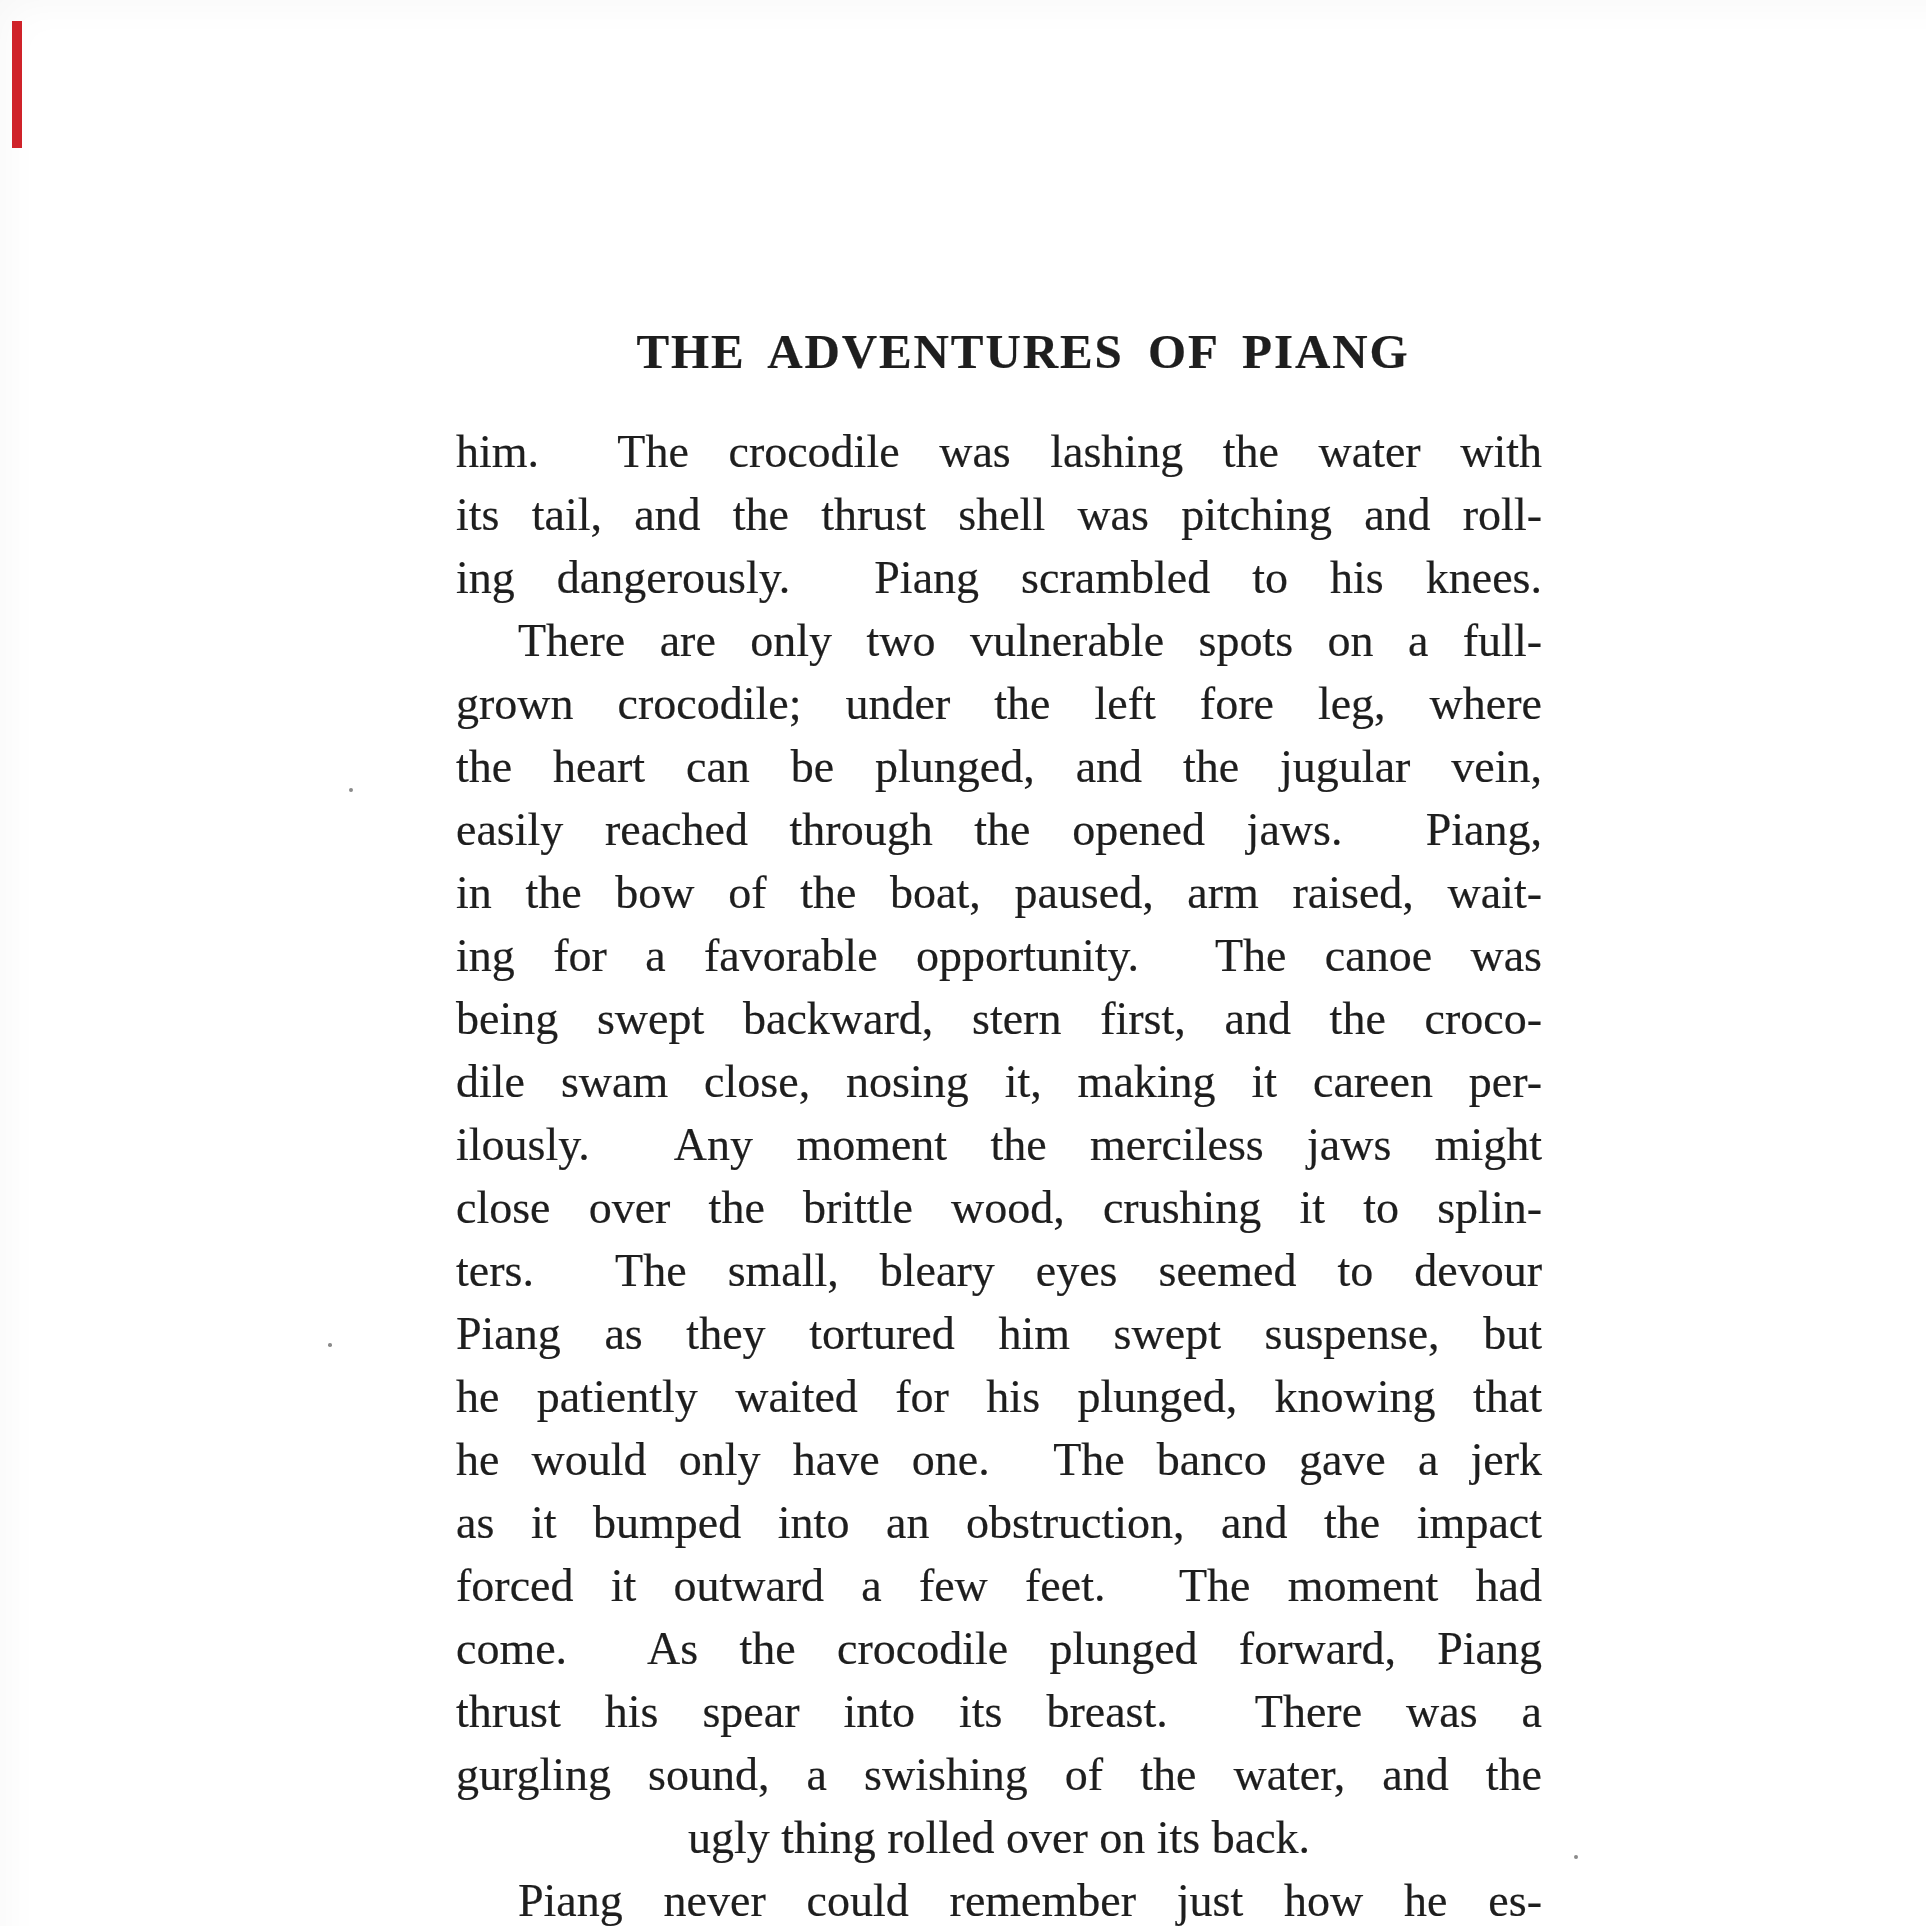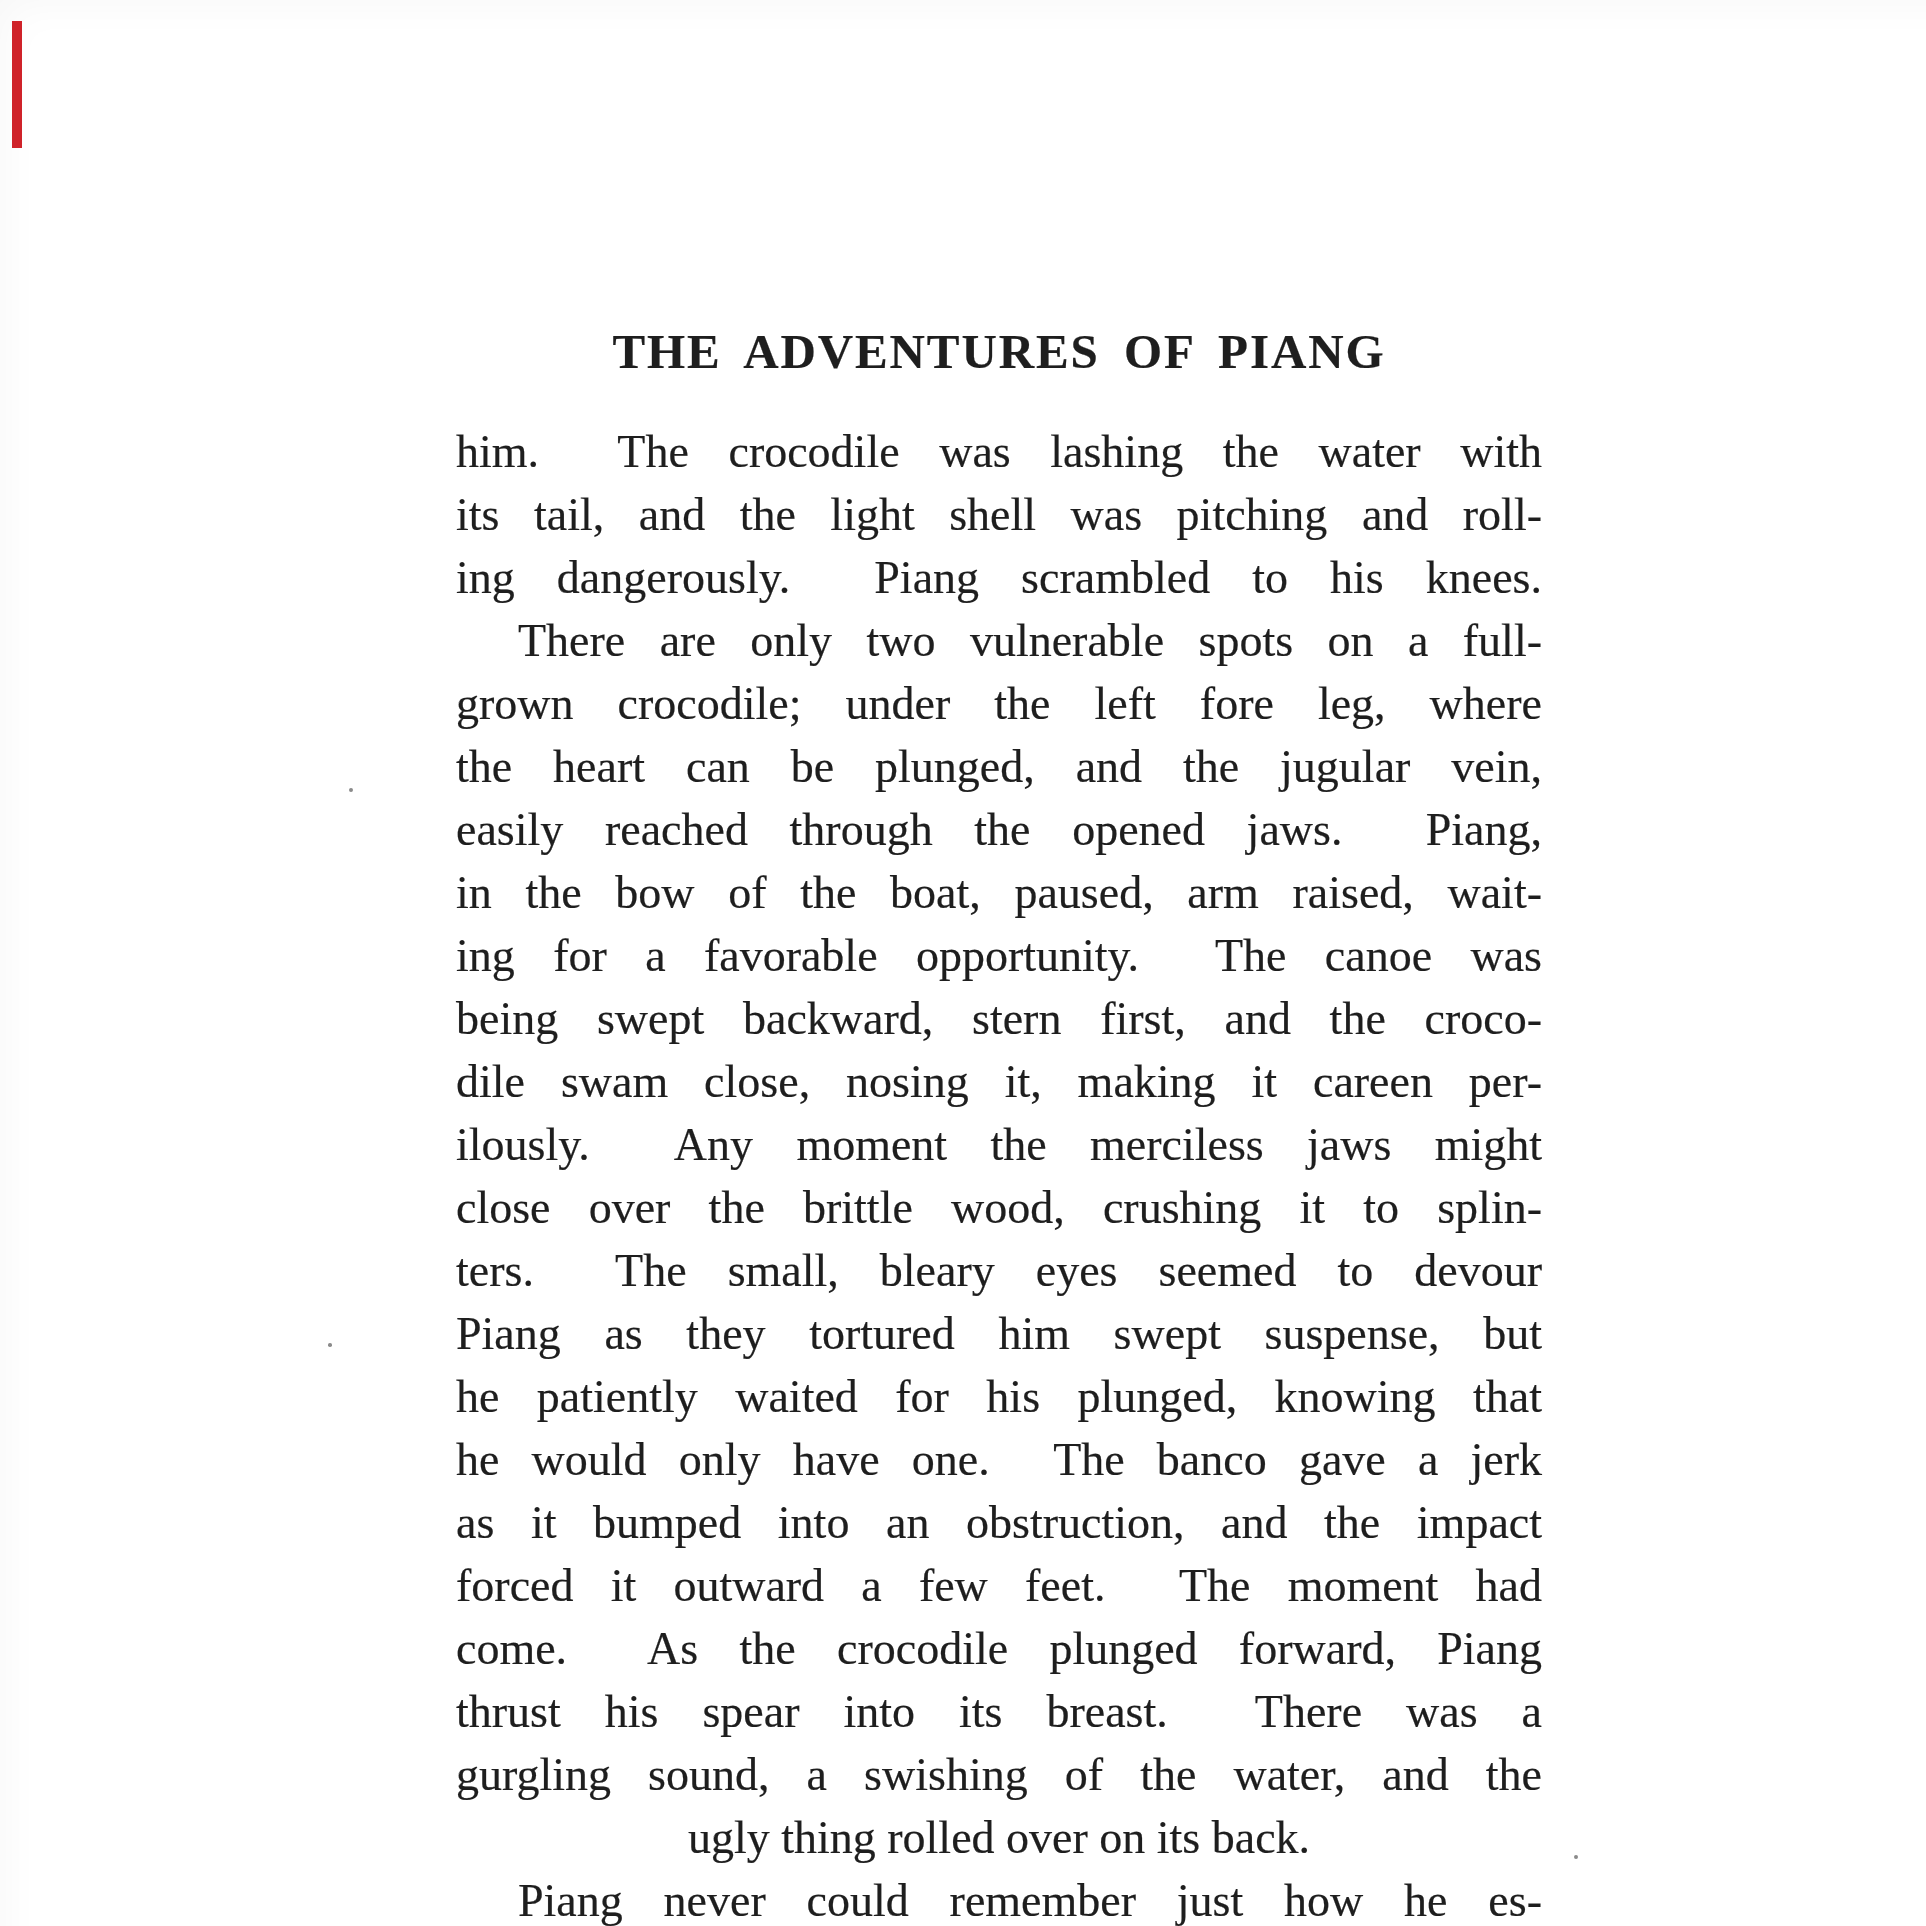--- a/index.html
+++ b/index.html
@@ -22,21 +22,21 @@
     position: absolute;
     left: 11.6px;
     top: 21px;
     width: 10.8px;
     height: 127px;
     background: var(--red, #cf2229);
   }
   .header {
     position: absolute;
     top: 323px;
-    left: 456px;
+    left: 480px;
     width: 1086px;
     margin: 0;
     text-align: center;
     font-size: 49px;
     font-weight: bold;
     letter-spacing: 1.9px;
     word-spacing: 10px;
     -webkit-text-stroke: 0.2px currentColor;
   }
   .body-text {
@@ -66,21 +66,21 @@
 <body>
 
 <div class="page">
 
   <div class="red-strip"></div>
 
   <h1 class="header">THE ADVENTURES OF PIANG</h1>
 
   <div class="body-text">
       <div class="line just">him.&nbsp; The crocodile was lashing the water with</div>
-      <div class="line just">its tail, and the light shell was pitching and roll-</div>
+      <div class="line just">its tail, and the thrust shell was pitching and roll-</div>
       <div class="line just">ing dangerously.&nbsp; Piang scrambled to his knees.</div>
       <div class="line just ind">There are only two vulnerable spots on a full-</div>
       <div class="line just">grown crocodile; under the left fore leg, where</div>
       <div class="line just">the heart can be plunged, and the jugular vein,</div>
       <div class="line just">easily reached through the opened jaws.&nbsp; Piang,</div>
       <div class="line just">in the bow of the boat, paused, arm raised, wait-</div>
       <div class="line just">ing for a favorable opportunity.&nbsp; The canoe was</div>
       <div class="line just">being swept backward, stern first, and the croco-</div>
       <div class="line just">dile swam close, nosing it, making it careen per-</div>
       <div class="line just">ilously.&nbsp; Any moment the merciless jaws might</div>

